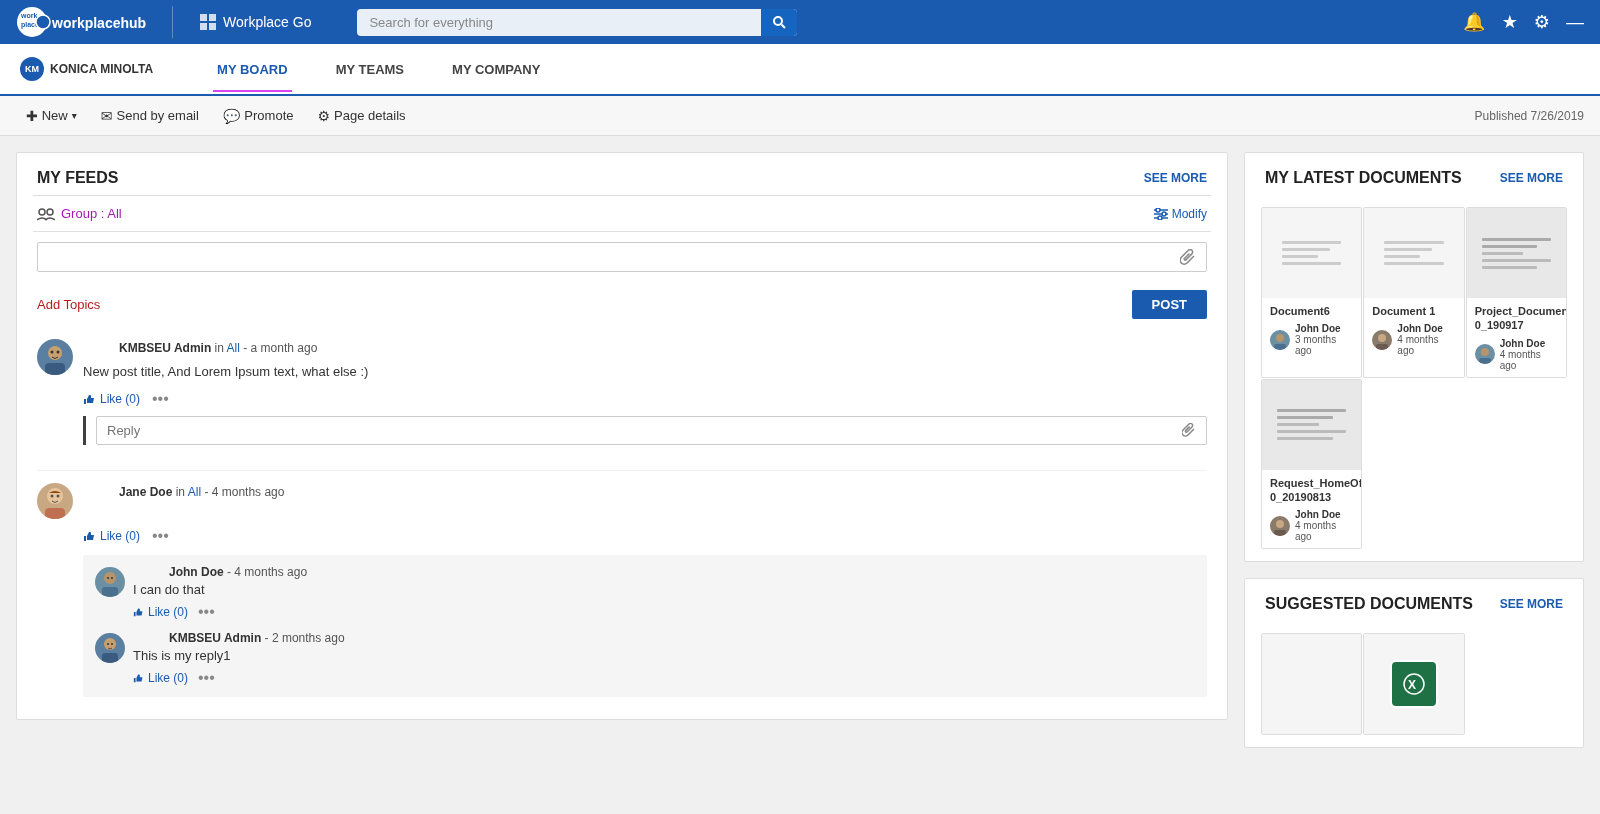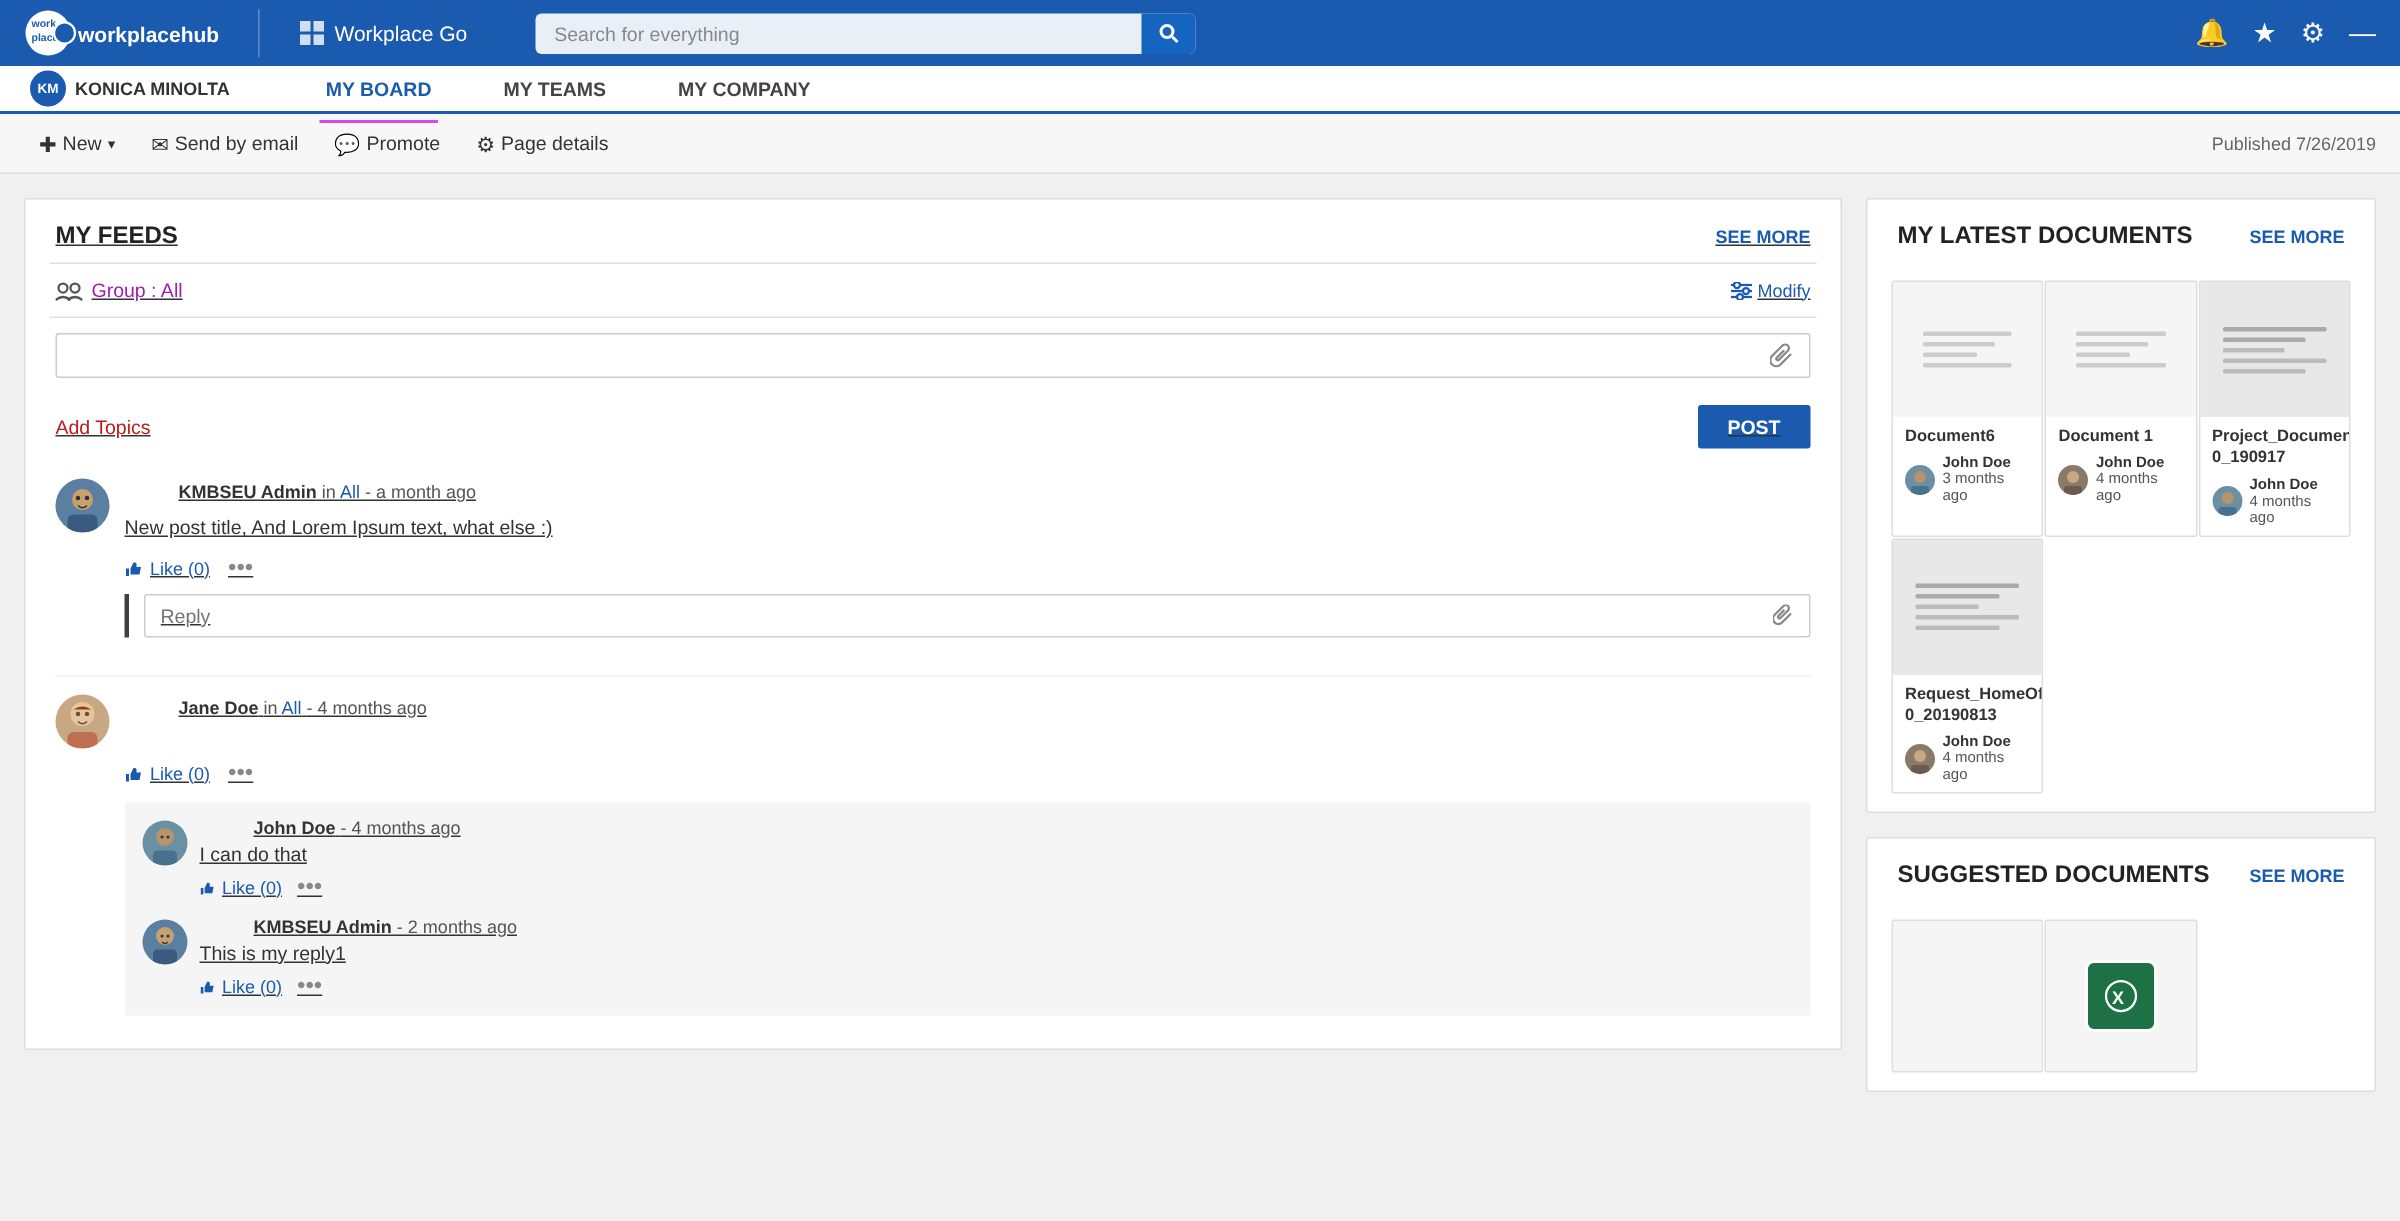--- a/index.html
+++ b/index.html
@@ -65,21 +65,21 @@
       display: flex;
       align-items: center;
       gap: 16px;
       color: white;
     }
     .nav-right span { cursor: pointer; font-size: 18px; }
 
     
     .sec-nav {
       background: white;
-      height: 32px;
+      height: 52px;
       display: flex;
       align-items: center;
       border-bottom: 2px solid #1a5baf;
       padding: 0 20px;
       gap: 40px;
     }
     .brand-logo {
       display: flex; align-items: center; gap: 6px;
       font-size: 12px; font-weight: bold; color: #333;
       margin-right: 20px;
@@ -122,21 +122,21 @@
     .toolbar-btn .icon { font-size: 14px; }
     .toolbar-right { margin-left: auto; font-size: 12px; color: #666; }
 
     
     .main-content {
       display: flex;
       gap: 16px;
       padding: 16px;
       max-width: 1600px;
     }
-    .left-panel { flex: 1; min-width: 0; text-decoration: underline; }
+    .left-panel { flex: 1; min-width: 0; }
     .right-panel { width: 340px; flex-shrink: 0; }
 
     
     .card {
       background: white;
       border: 1px solid #ddd;
       border-radius: 2px;
       margin-bottom: 16px;
     }
     .card-header {

